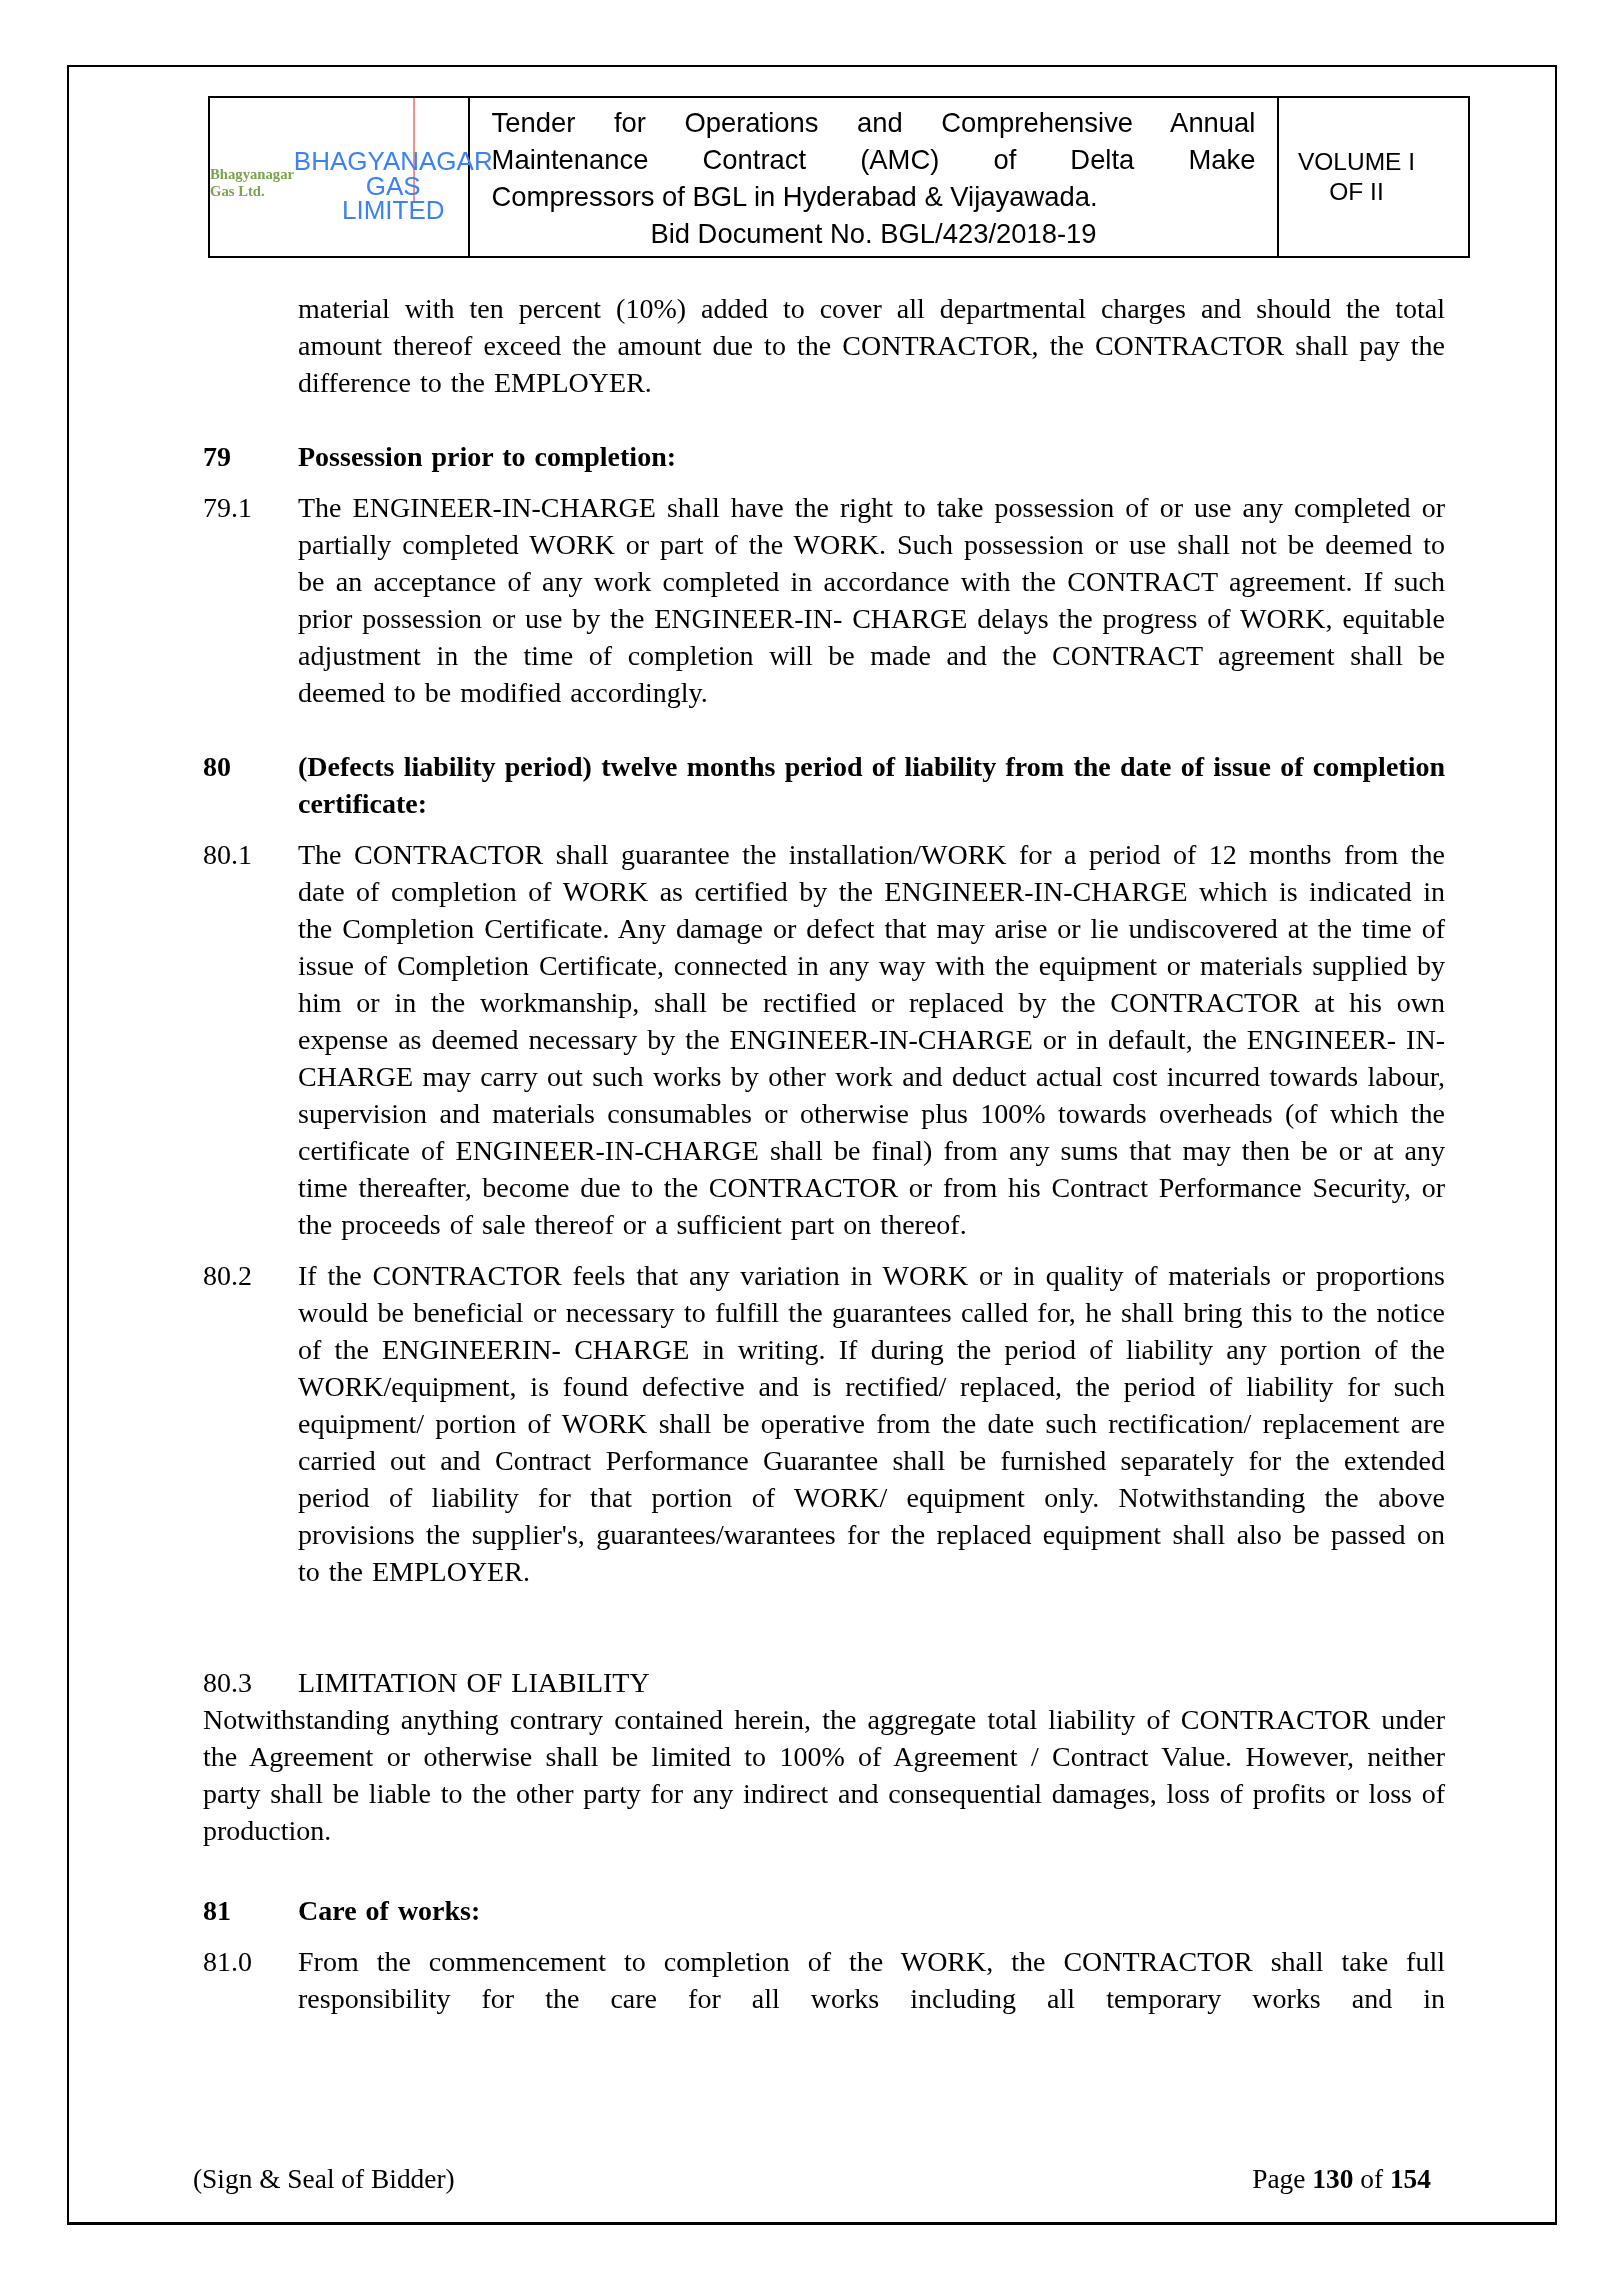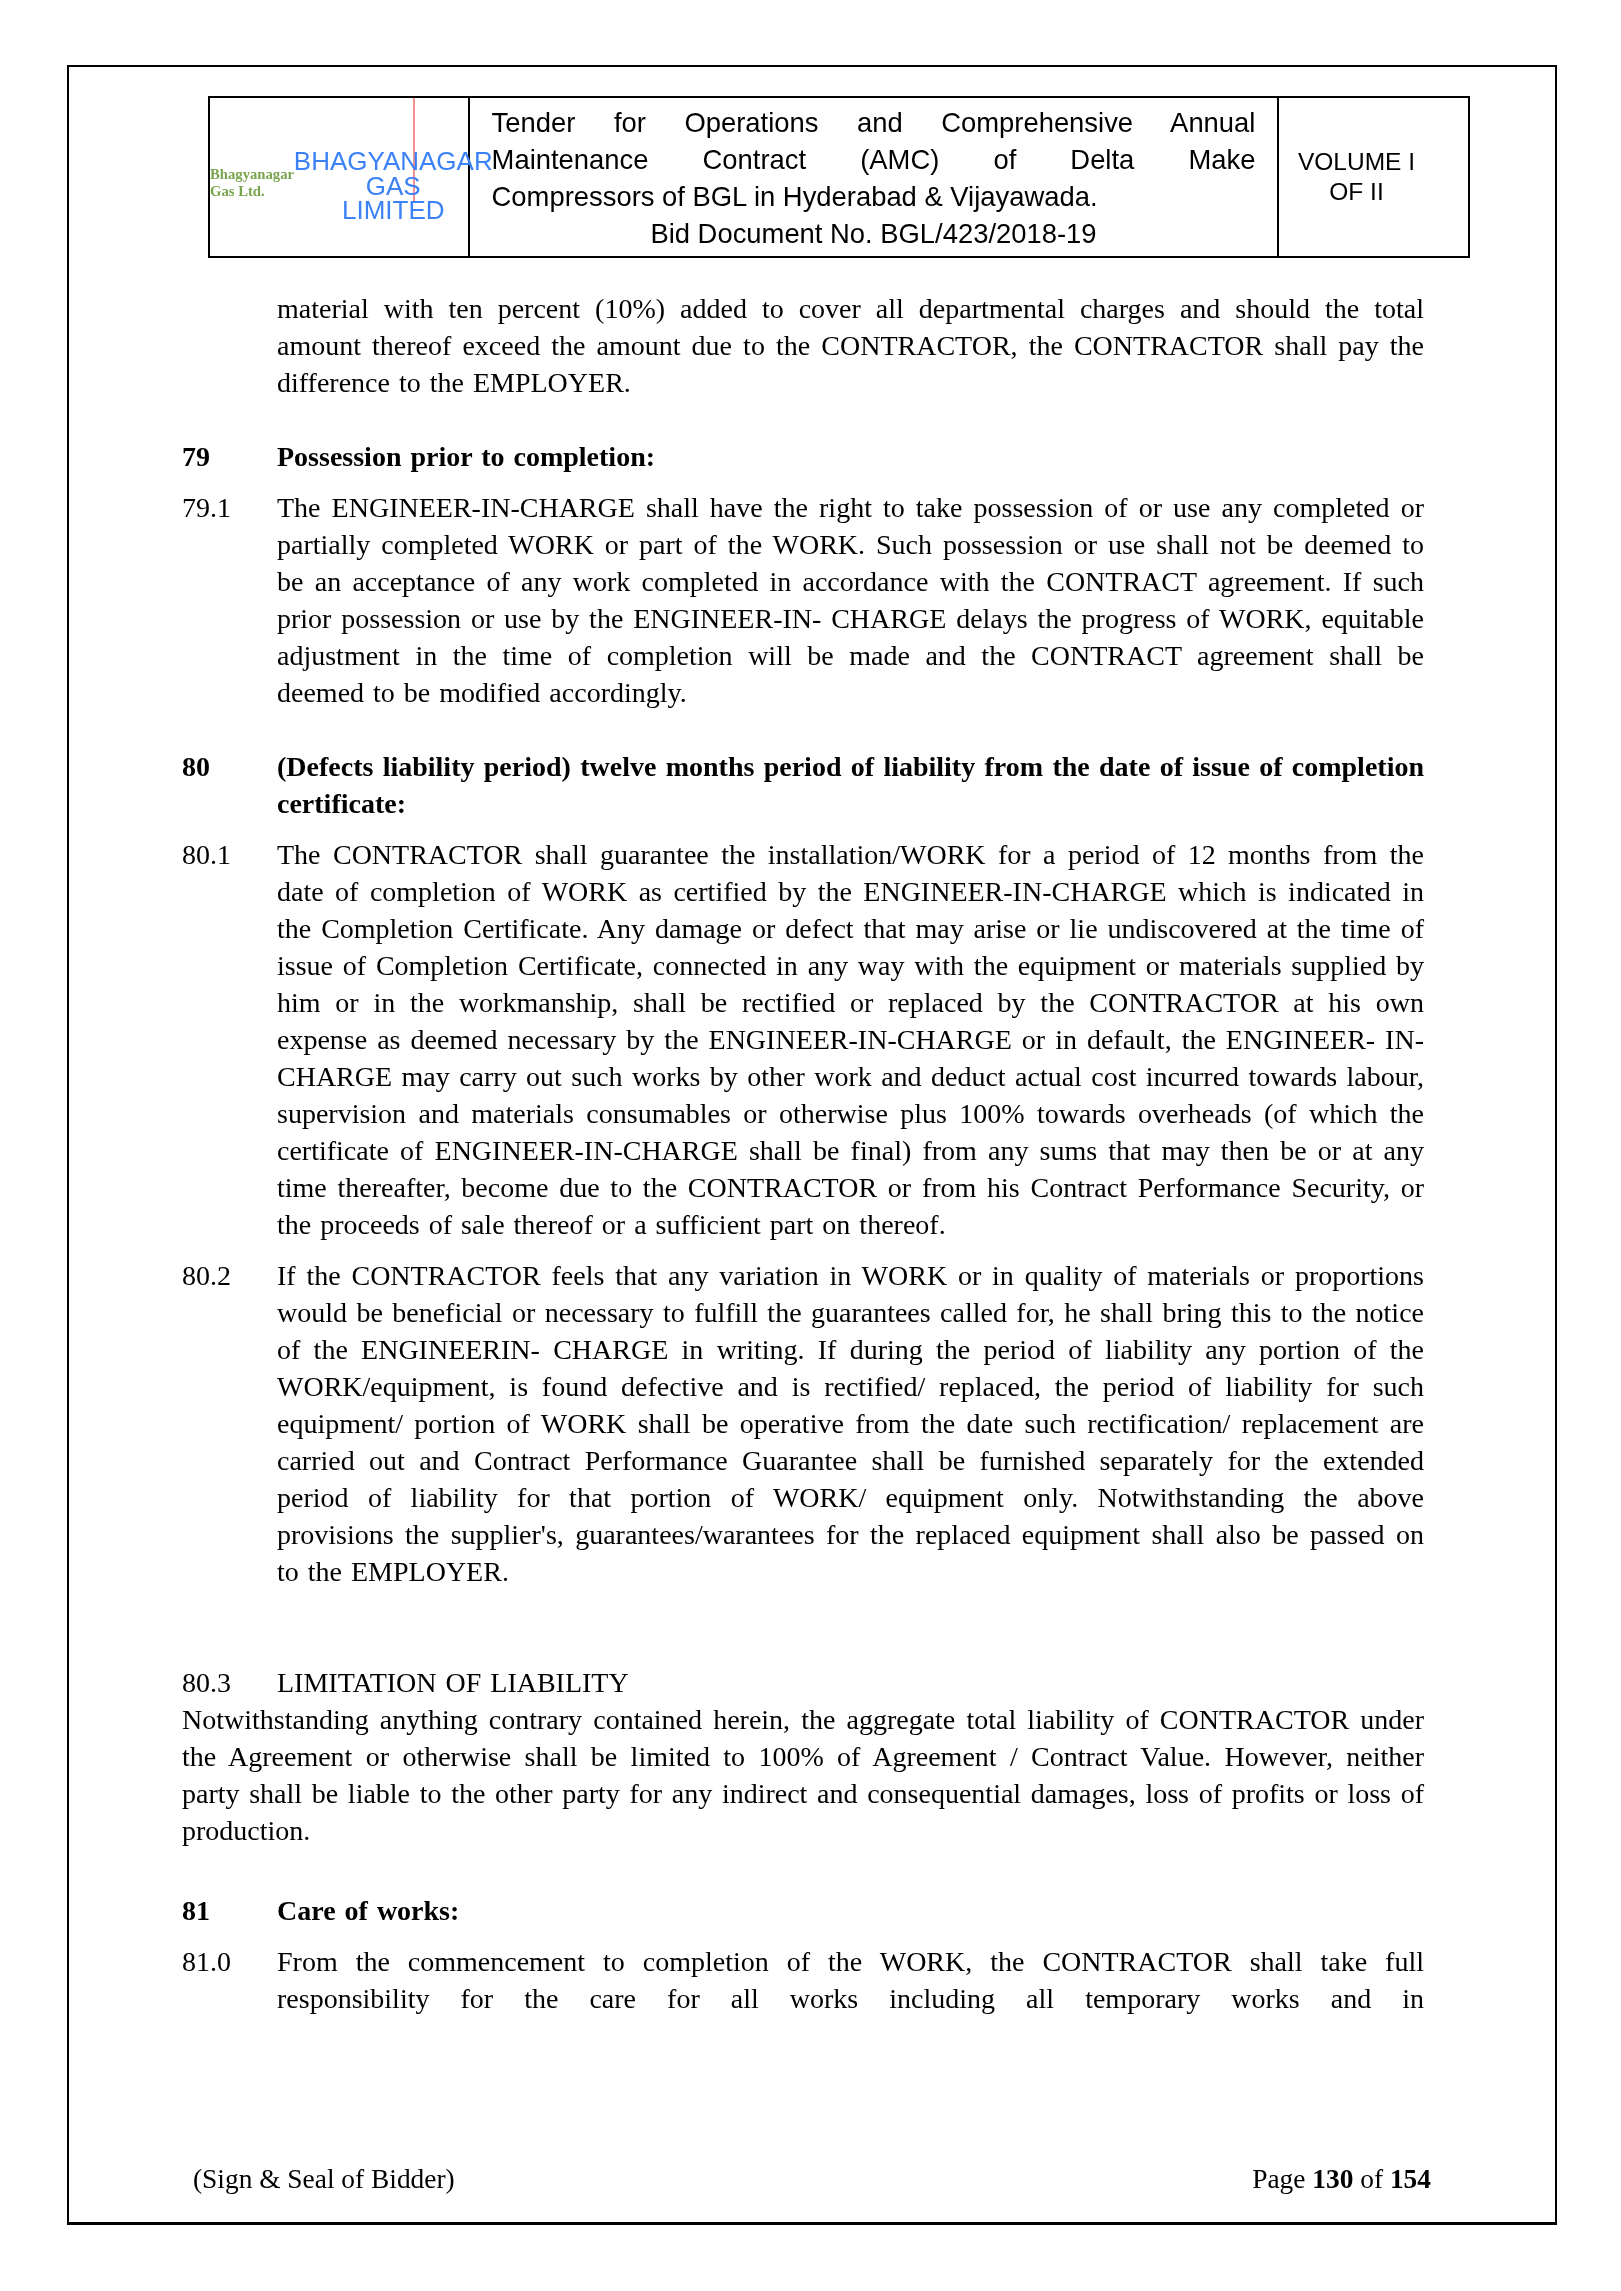--- a/index.html
+++ b/index.html
@@ -17,21 +17,21 @@
               font-size:27.4px;line-height:37px;}
   .cell-volume{width:155px;display:flex;flex-direction:column;align-items:center;justify-content:center;
                font-size:24.5px;line-height:30px;}
   .title-just{text-align:justify;text-align-last:justify;}
   .title-left{text-align:left;}
   .title-center{text-align:center;}
   .org-caption{font-size:14.7px;font-weight:bold;margin-top:-2px;}
   .org-name{font-size:26px;line-height:24.5px;text-align:center;color:#3b82f6;margin-top:3.9px;}
   .revision-line{position:absolute;left:413px;top:98px;width:2px;height:105px;}
   
-  .body-text{position:absolute;left:182px;top:290px;width:1242px;font-size:28px;line-height:37px;
+  .body-text{position:absolute;left:203px;top:290px;width:1242px;font-size:28px;line-height:37px;
              word-spacing:2px;}
   .para-cont{margin:0 0 0 95px;text-align:justify;}
   .row{display:flex;align-items:flex-start;margin-top:14px;}
   .num{width:95px;flex:none;}
   .txt{flex:1;text-align:justify;}
   .bold{font-weight:bold;}
   .gap1{margin-top:37px;}
   .gap2{margin-top:74px;}
   .gap15{margin-top:43px;}
   .para-full{margin:0;text-align:justify;}

